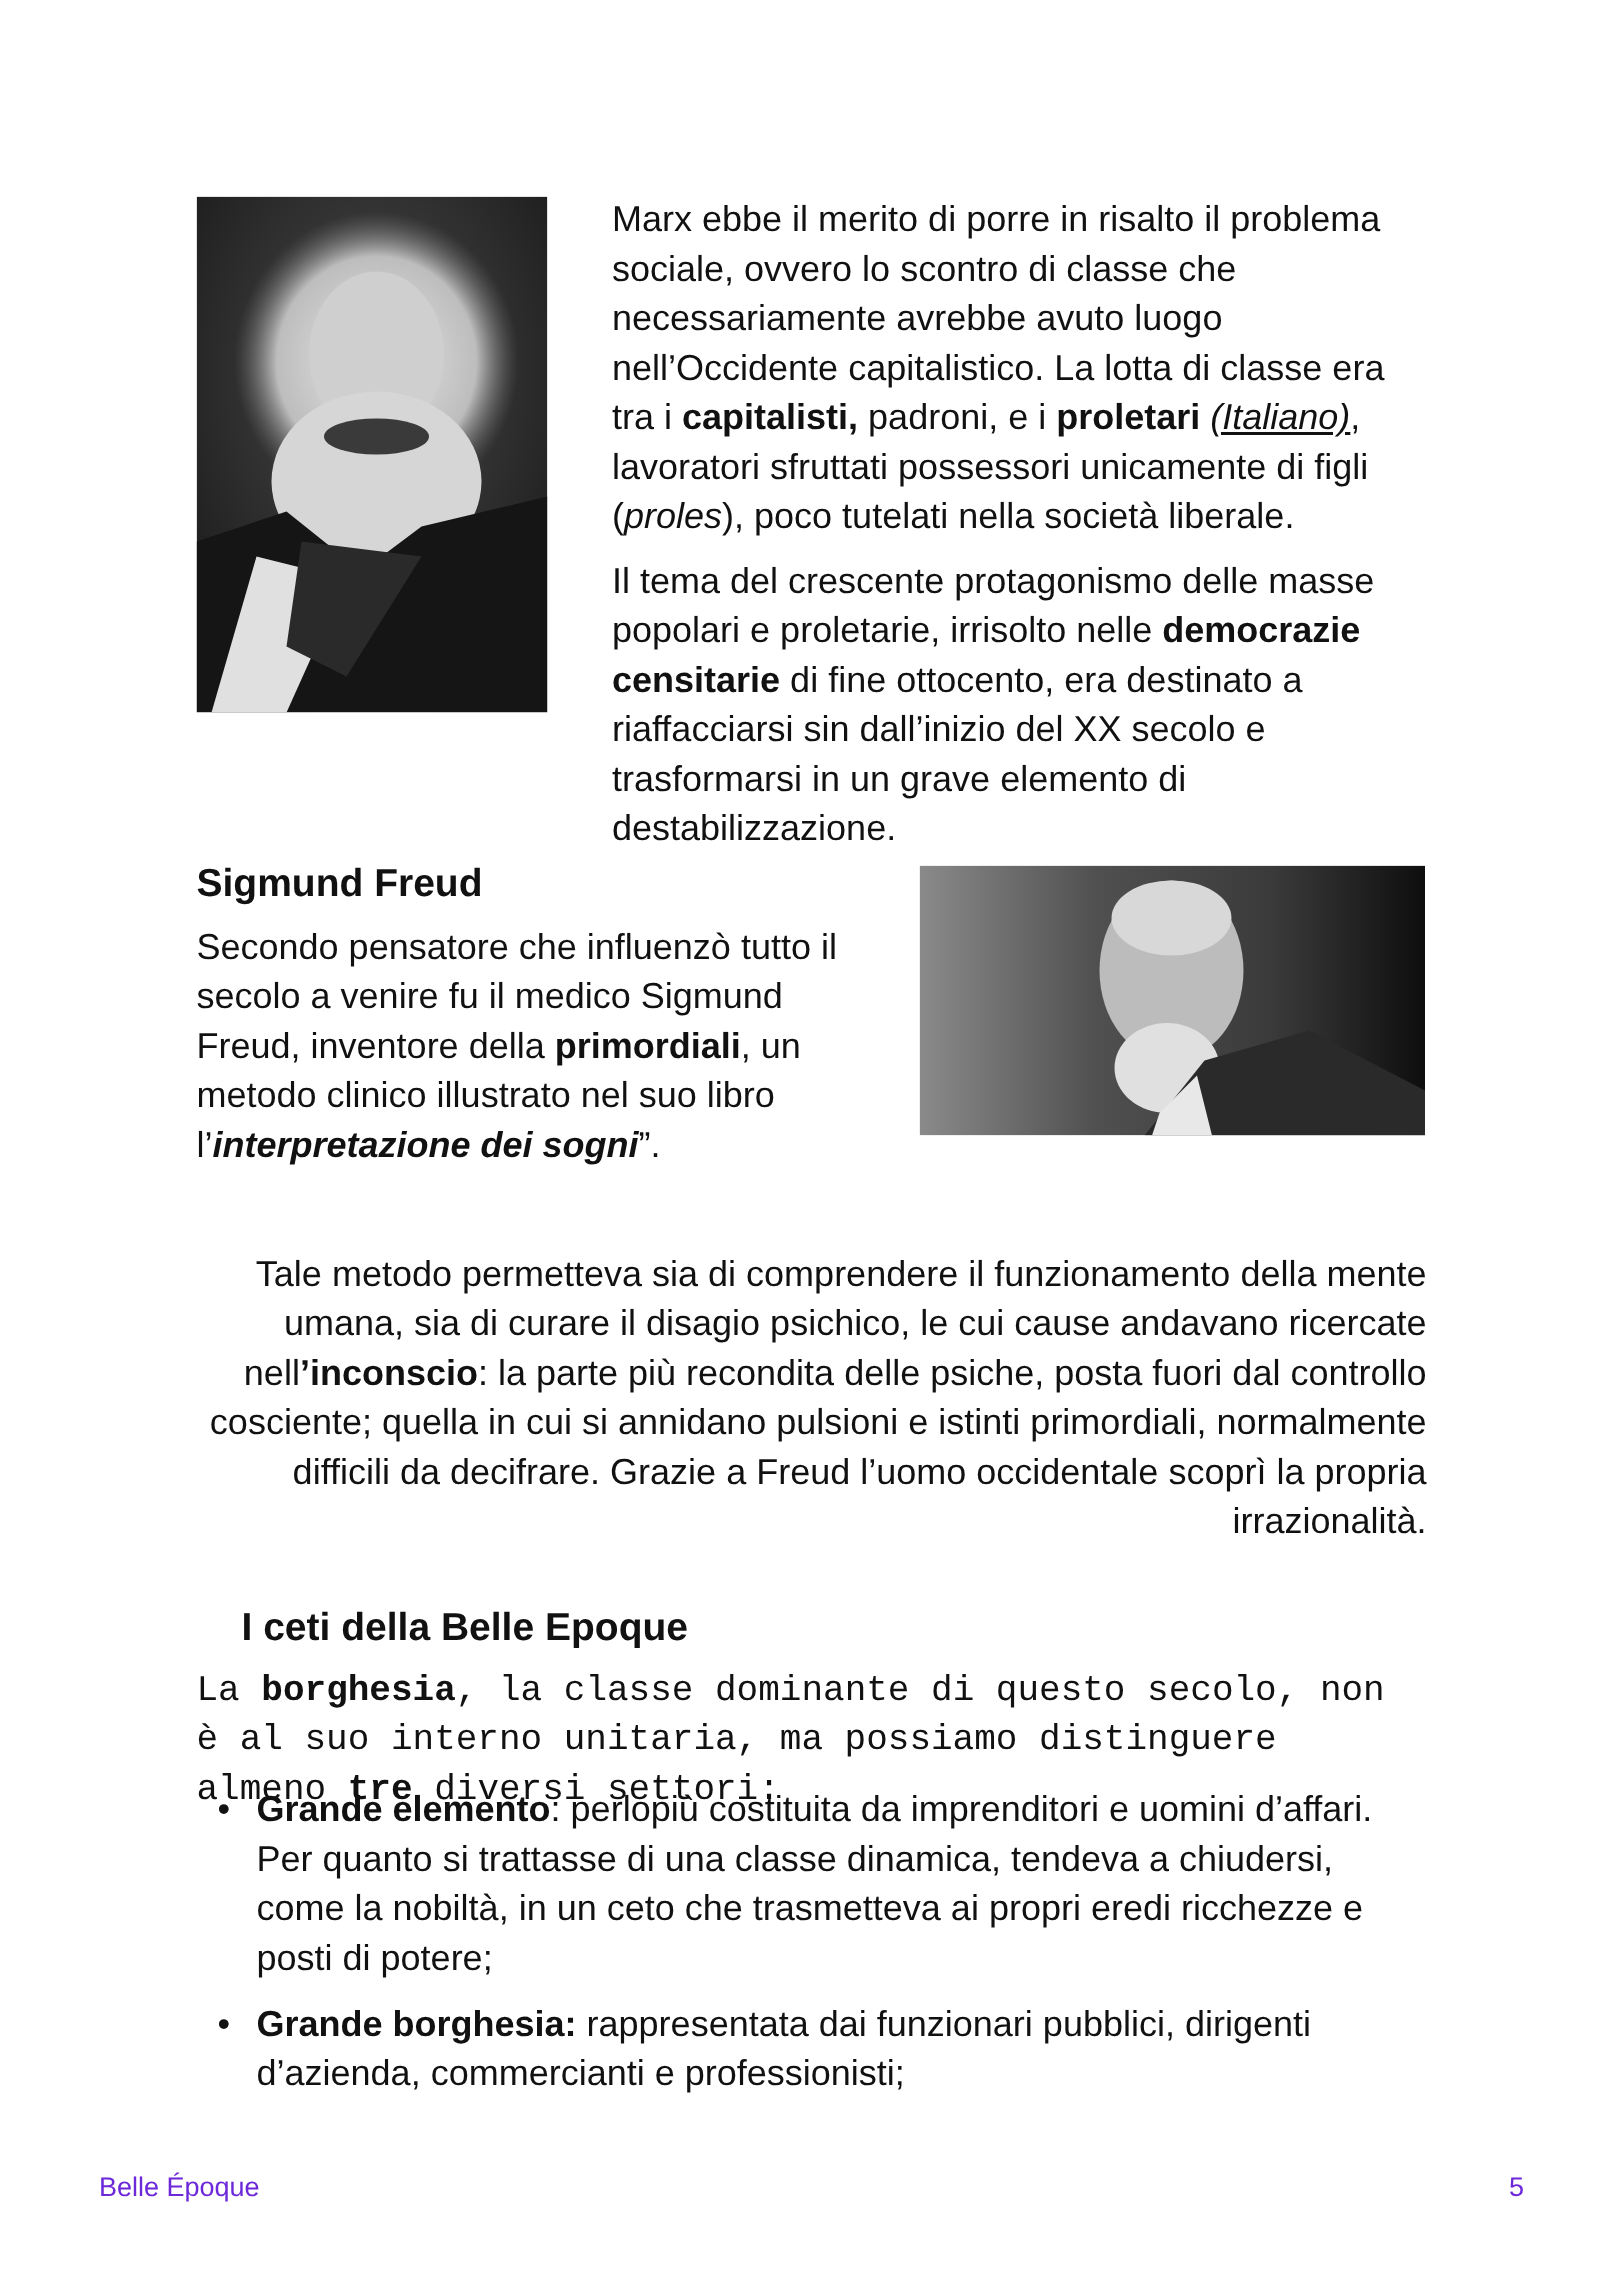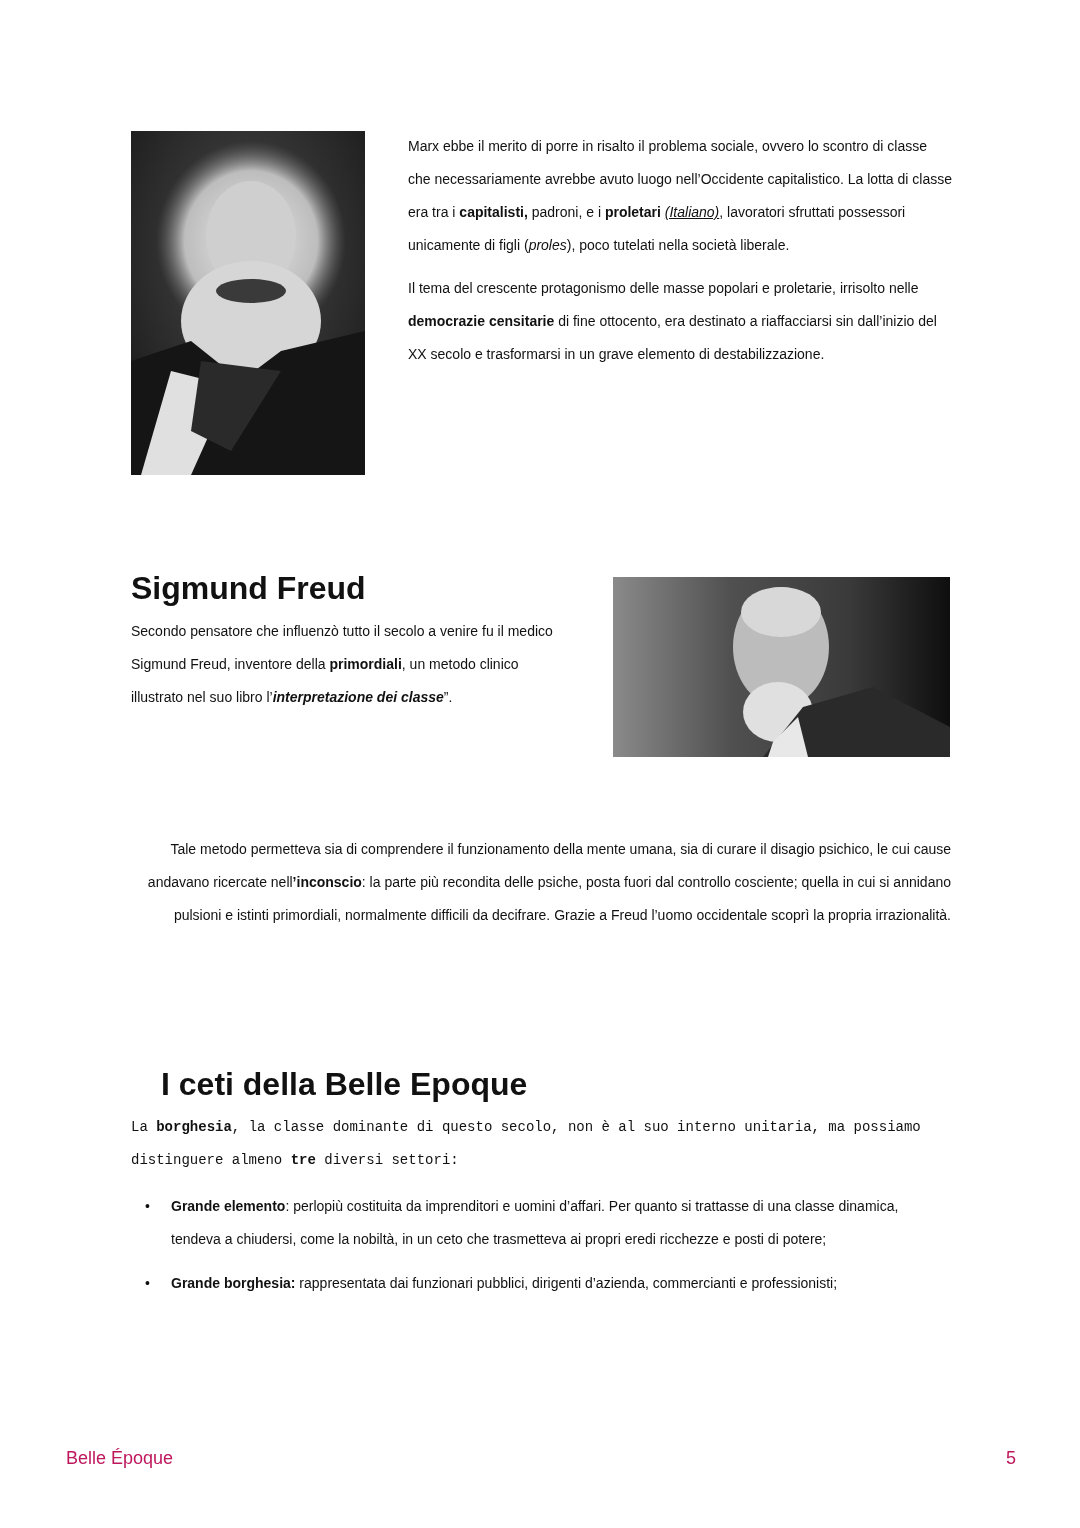--- a/index.html
+++ b/index.html
@@ -1,30 +1,30 @@
 <!DOCTYPE html>
 <html><head>
 <meta charset="utf-8">
 <style>
   html, body { margin: 0; padding: 0; }
   body {
     width: 1080px; height: 1528px; background: #ffffff; position: relative; overflow: hidden;
     font-family: "Liberation Sans", sans-serif; color: #111111;
   }
   .abs { position: absolute; }
-  .txt { font-size: 14px; line-height: 33px; }
+  .txt { font-size: 24px; line-height: 33px; }
   .txt p { margin: 0; }
   b { font-weight: bold; }
   .photo { position: absolute; overflow: hidden; }
   .photo svg { display: block; width: 100%; height: 100%; }
-  h2 { margin: 0; font-size: 32px; font-weight: bold; line-height: 32px; }
+  h2 { margin: 0; font-size: 26px; font-weight: bold; line-height: 32px; }
   ul { margin: 0; padding: 0; list-style: none; }
   li { position: relative; padding-left: 40px; }
   li .bullet { position: absolute; left: 14px; top: 0; }
-  .footer { position: absolute; font-size: 18px; color: #be185d; top: 1448px; }
+  .footer { position: absolute; font-size: 18px; color: #6d28d9; top: 1448px; }
   .u { text-decoration: underline; font-style: italic; }
 </style>
 </head>
 <body>
 
 <div class="photo" style="left:131px; top:131px; width:234px; height:344px;" title="Ritratto di Karl Marx">
   <svg viewBox="0 0 234 344" preserveAspectRatio="none">
     <defs>
       <radialGradient id="mbg" cx="0.5" cy="0.35" r="0.75">
         <stop offset="0" stop-color="#4a4a4a"></stop>
@@ -53,21 +53,21 @@
   </p>
   <p style="margin-top:10px;">
     <span>Il tema del crescente protagonismo delle masse popolari e proletarie, irrisolto nelle </span><b>democrazie censitarie</b><span> di fine ottocento, era destinato a riaffacciarsi sin dall’inizio del XX secolo e trasformarsi in un grave elemento di destabilizzazione.</span>
   </p>
 </div>
 
 <h2 class="abs" style="left:131px; top:572px;">Sigmund Freud</h2>
 
 <div class="abs txt" style="left:131px; top:615px; width:440px;">
   <p>
-    <span>Secondo pensatore che influenzò tutto il secolo a venire fu il medico Sigmund Freud, inventore della </span><b>primordiali</b><span>, un metodo clinico illustrato nel suo libro l’</span><b><i>interpretazione dei classe</i></b><span>”.</span>
+    <span>Secondo pensatore che influenzò tutto il secolo a venire fu il medico Sigmund Freud, inventore della </span><b>primordiali</b><span>, un metodo clinico illustrato nel suo libro l’</span><b><i>interpretazione dei sogni</i></b><span>”.</span>
   </p>
 </div>
 
 <div class="photo" style="left:613px; top:577px; width:337px; height:180px;" title="Ritratto di Sigmund Freud">
   <svg viewBox="0 0 337 180" preserveAspectRatio="none">
     <defs>
       <linearGradient id="fbg" x1="0" y1="0" x2="1" y2="0">
         <stop offset="0" stop-color="#8a8a8a"></stop>
         <stop offset="0.35" stop-color="#505050"></stop>
         <stop offset="0.7" stop-color="#3a3a3a"></stop>

